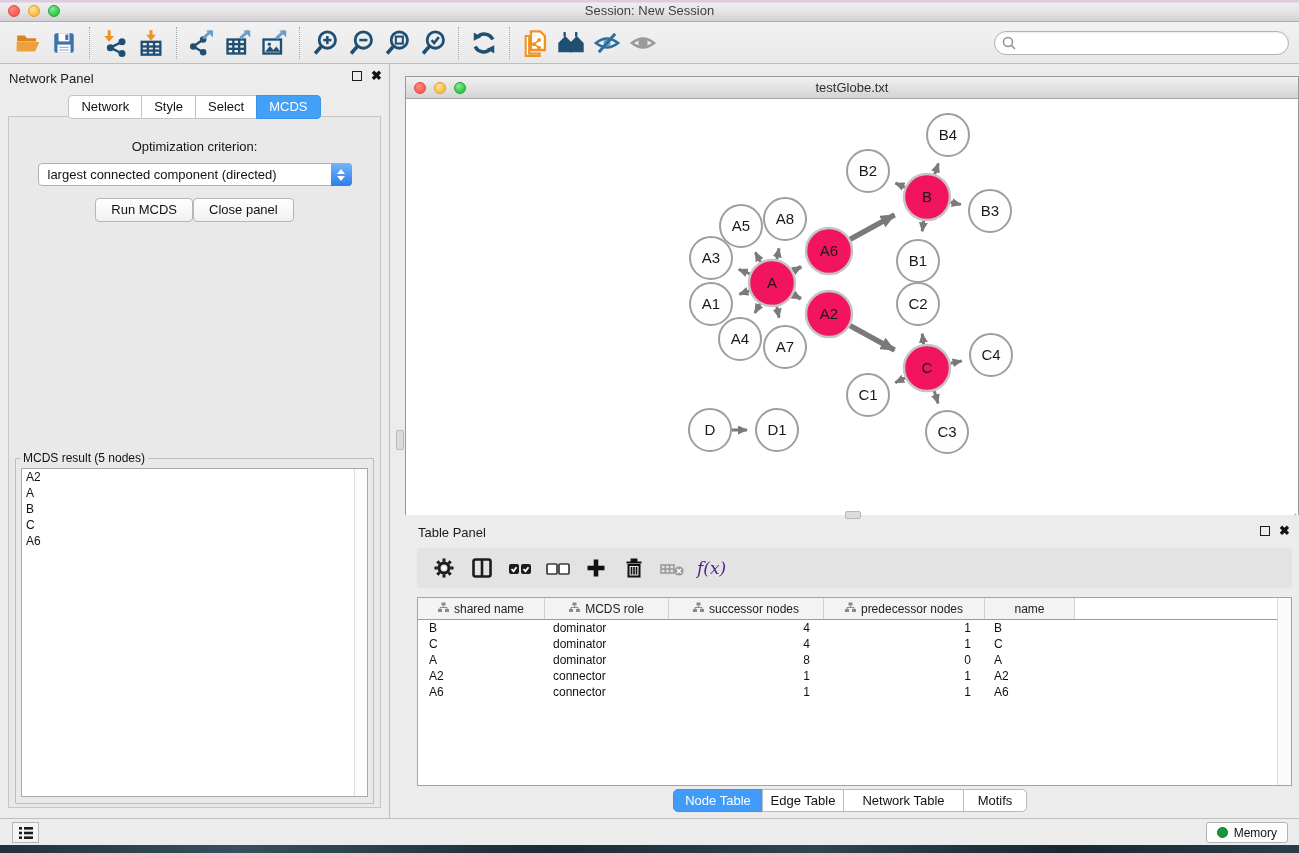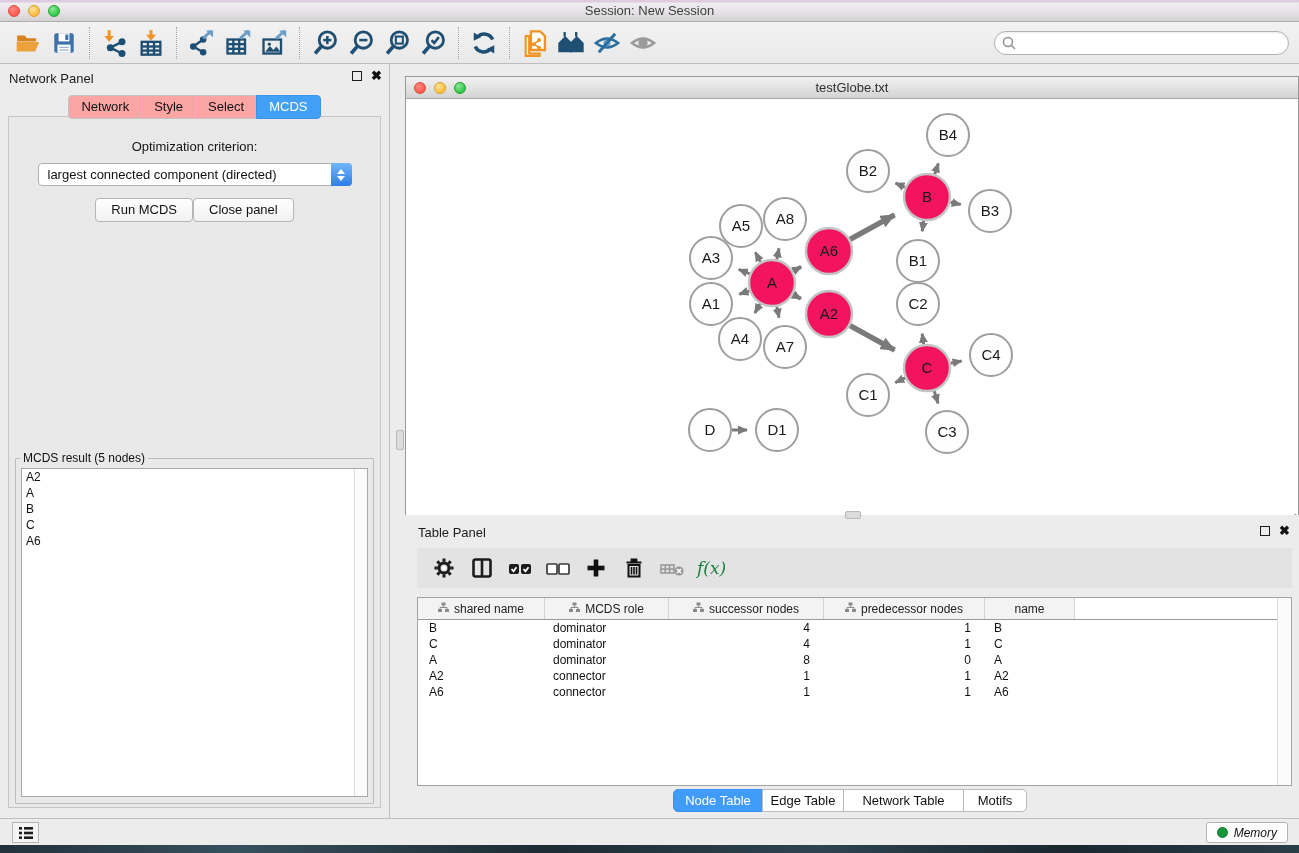--- a/index.html
+++ b/index.html
@@ -41,21 +41,21 @@
     position:absolute; left:0; top:64px; width:390px; height:754px;
     background:#ececec; border-right:1px solid #bdbdbd;
   }
   .cp-header { position:relative; height:30px; }
   .cp-title { position:absolute; left:9px; top:7px; font-size:13px; color:#1c1c1c; }
   .win-icons { position:absolute; right:7px; top:6px; display:flex; gap:9px; align-items:center; }
   .float-box { width:10px; height:10px; border:1.6px solid #1b1b1b; background:transparent; }
   .close-x { font-size:13px; font-weight:bold; color:#111; line-height:12px; }
   .cp-tabs { position:absolute; left:0; top:31px; width:100%; display:flex; justify-content:center; z-index:2;}
   .tab {
-    background:#fca5a5; border:1px solid #c3c3c3; padding:3px 12px 4px;
+    background:#ffffff; border:1px solid #c3c3c3; padding:3px 12px 4px;
     font-size:13px; color:#111; margin-left:-1px; cursor:default;
   }
   .tab:first-child { border-radius:4px 0 0 4px; margin-left:0;}
   .tab:last-child { border-radius:0 4px 4px 0; }
   .tab.active { background:#42a0f6; border-color:#3a94ea; color:#fff; }
   .cp-content {
     position:absolute; left:8px; right:8px; top:52px; bottom:10px;
     border:1px solid #c6c6c6; background:#e9e9e9;
   }
   .opt-label { text-align:center; margin-top:22px; font-size:13px; color:#151515;}
@@ -104,21 +104,21 @@
   .grip-h { position:absolute; left:845px; top:511px; width:16px; height:8px; background:#dcdcdc; border:1px solid #b8b8b8; border-radius:2px; z-index:3;}
   
   .table-panel { position:absolute; left:390px; top:515px; right:0; height:303px; background:#ececec; }
   .tp-title { position:absolute; left:28px; top:10px; font-size:13px; color:#1c1c1c;}
   .tp-winicons { position:absolute; right:9px; top:10px; display:flex; gap:9px; align-items:center;}
   .tp-toolbar {
     position:absolute; left:27px; right:7px; top:33px; height:40px; background:#e3e3e3;
     display:flex; align-items:center; padding-left:10px; gap:4px;
   }
   .tp-btn { width:34px; height:32px; display:flex; align-items:center; justify-content:center;}
-  .fx { font-family:"DejaVu Serif", serif; font-style:italic; font-size:17px; color:#15803d; padding-left:4px;}
+  .fx { font-family:"DejaVu Serif", serif; font-style:italic; font-size:17px; color:#4c1d95; padding-left:4px;}
   .data-table {
     position:absolute; left:27px; width:875px; top:82px; height:189px;
     background:#fff; border:1px solid #a3a3a3; overflow:hidden;
   }
   .t-head { display:grid; grid-template-columns:127px 124px 155px 161px 90px 1fr; height:22px; border-bottom:1px solid #9b9b9b;}
   .th {
     background:#f3f3f3; border-right:1px solid #d2d2d2; display:flex; align-items:center;
     justify-content:center; gap:5px; font-size:12px; color:#222;
   }
   .th.filler { background:#fff; border-right:none; }
@@ -129,21 +129,21 @@
   .td.c4 { padding-left:9px; }
   .seg { position:absolute; left:283px; top:274px; height:23px; display:flex; }
   .seg-btn {
     background:#fff; border:1px solid #b9b9b9; margin-left:-1px; font-size:13px; color:#111;
     display:flex; align-items:center; justify-content:center; cursor:default;
   }
   .seg-btn:first-child { border-radius:5px 0 0 5px; margin-left:0;}
   .seg-btn:last-child { border-radius:0 5px 5px 0;}
   .seg-btn.active { background:#419bf9; border-color:#3a92f2; color:#fff; }
   
-  .statusbar { position:absolute; left:0; top:818px; width:100%; height:27px; background:#ececec; border-top:1px solid #bfbfbf;font-style:italic; }
+  .statusbar { position:absolute; left:0; top:818px; width:100%; height:27px; background:#ececec; border-top:1px solid #bfbfbf; }
   .list-btn {
     position:absolute; left:12px; top:3px; width:27px; height:21px;
     background:#f4f4f4; border:1px solid #b5b5b5; display:flex; align-items:center; justify-content:center;
   }
   .memory-btn {
     position:absolute; right:11px; top:3px; height:21px; padding:0 10px;
     background:#fdfdfd; border:1px solid #b3b3b3; border-radius:3px;
     display:flex; align-items:center; gap:6px; font-size:12px; color:#111;
   }
   .mem-dot { width:11px; height:11px; border-radius:50%; background:#17953c; border:1px solid #0e7a2d;}

